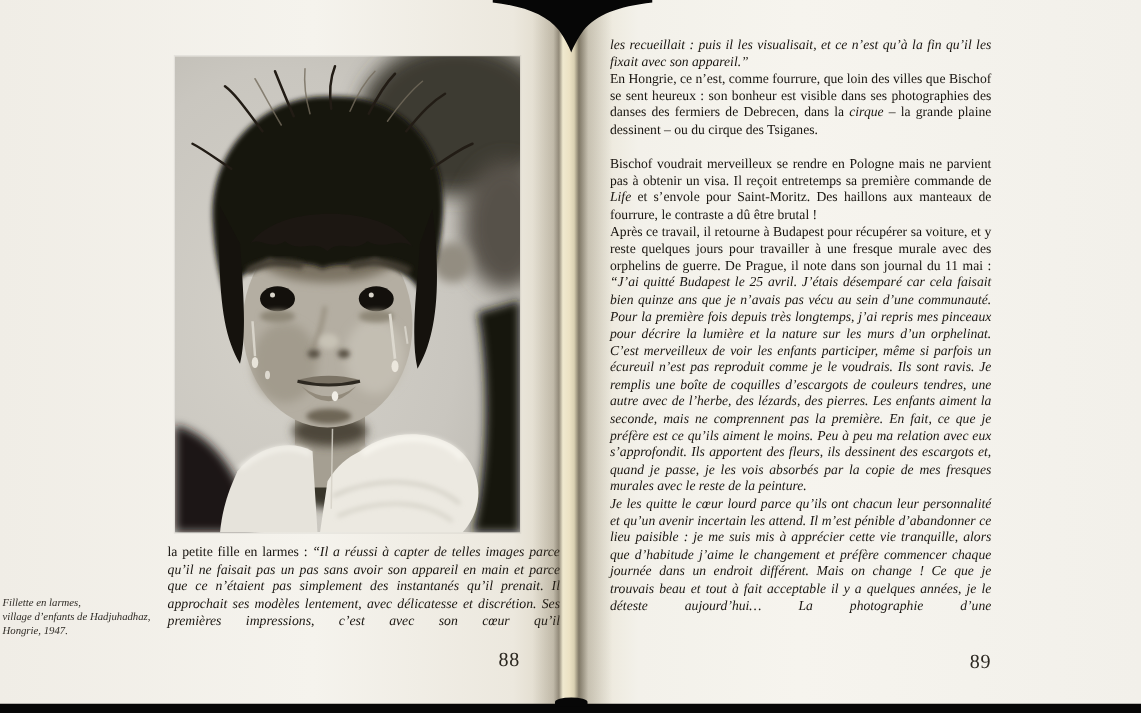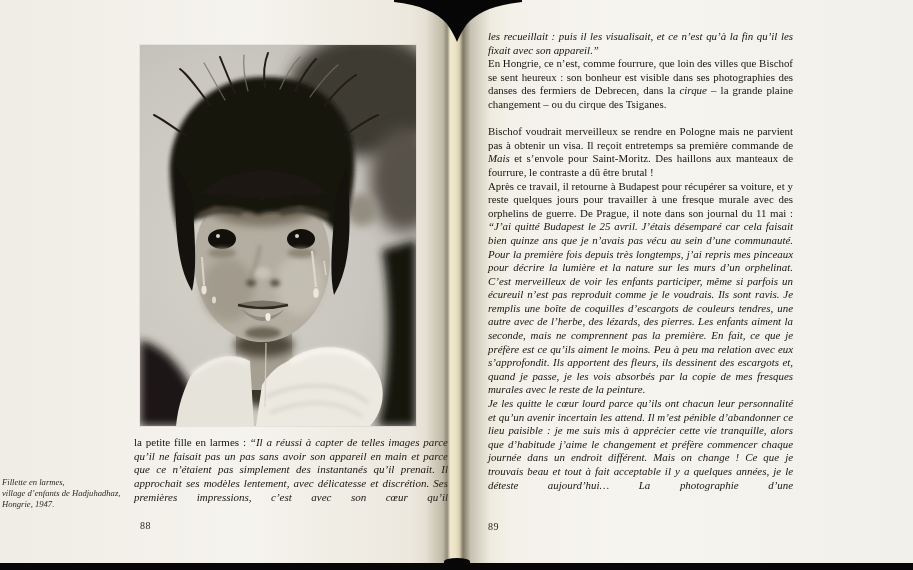--- a/index.html
+++ b/index.html
@@ -32,21 +32,21 @@
   .caption { position:absolute; left:134px; top:436px; width:314px;
              font-size:11px; line-height:13.7px; text-align:justify; color:#18140f; }
   .margin-caption { position:absolute; left:2px; top:477px; width:119px;
              font-style:italic; font-size:8.6px; line-height:10.8px; text-align:left; color:#2e2a24; }
   .body-text { position:absolute; left:32px; top:30px; width:305px;
              font-size:10.9px; line-height:13.6px; text-align:justify; color:#18140f; }
   .para { margin:0; padding:0; }
   .para.cont { text-align-last:justify; }
   .para-spacer { height:13.6px; }
   .it { font-style:italic; }
-  .pagenum { position:absolute; font-size:10px; letter-spacing:0.6px; color:#2b2720; text-align:left; }
+  .pagenum { position:absolute; font-size:16px; letter-spacing:0.6px; color:#2b2720; text-align:right; }
   .pagenum-left  { left:140px; width:276px; top:520px; }
   .pagenum-right { left:32px;  width:305px; top:521px; }
 </style>
 </head>
 <body>
 
 <div class="screen">
 
   <div class="page page-left">
     <figure class="photo" aria-label="Black-and-white portrait of a crying little girl with messy dark hair, tears running down her cheeks, wearing a white garment">
@@ -151,23 +151,23 @@
         <div>village d’enfants de Hadjuhadhaz,</div>
         <div>Hongrie, 1947.</div>
       </div>
 
     <div class="pagenum pagenum-left">88</div>
   </div>
 
   <div class="page page-right">
     <div class="body-text">
         <p class="para"><span class="it">les recueillait : puis il les visualisait, et ce n’est qu’à la fin qu’il les fixait avec son appareil.”</span></p>
-        <p class="para"><span>En Hongrie, ce n’est, comme fourrure, que loin des villes que Bischof se sent heureux : son bonheur est visible dans ses photographies des danses des fermiers de Debrecen, dans la </span><span class="it">cirque</span><span> – la grande plaine changement – ou du cirque des Tsiganes.</span></p>
+        <p class="para"><span>En Hongrie, ce n’est, comme fourrure, que loin des villes que Bischof se sent heureux : son bonheur est visible dans ses photographies des danses des fermiers de Debrecen, dans la </span><span class="it">cirque</span><span> – la grande plaine dessinent – ou du cirque des Tsiganes.</span></p>
         <div class="para-spacer"></div>
-        <p class="para"><span>Bischof voudrait merveilleux se rendre en Pologne mais ne parvient pas à obtenir un visa. Il reçoit entretemps sa première commande de </span><span class="it">Mais</span><span> et s’envole pour Saint-Moritz. Des haillons aux manteaux de fourrure, le contraste a dû être brutal !</span></p>
+        <p class="para"><span>Bischof voudrait merveilleux se rendre en Pologne mais ne parvient pas à obtenir un visa. Il reçoit entretemps sa première commande de </span><span class="it">Life</span><span> et s’envole pour Saint-Moritz. Des haillons aux manteaux de fourrure, le contraste a dû être brutal !</span></p>
         <p class="para"><span>Après ce travail, il retourne à Budapest pour récupérer sa voiture, et y reste quelques jours pour travailler à une fresque murale avec des orphelins de guerre. De Prague, il note dans son journal du 11 mai : </span><span class="it">“J’ai quitté Budapest le 25 avril. J’étais désemparé car cela faisait bien quinze ans que je n’avais pas vécu au sein d’une communauté. Pour la première fois depuis très longtemps, j’ai repris mes pinceaux pour décrire la lumière et la nature sur les murs d’un orphelinat. C’est merveilleux de voir les enfants participer, même si parfois un écureuil n’est pas reproduit comme je le voudrais. Ils sont ravis. Je remplis une boîte de coquilles d’escargots de couleurs tendres, une autre avec de l’herbe, des lézards, des pierres. Les enfants aiment la seconde, mais ne comprennent pas la première. En fait, ce que je préfère est ce qu’ils aiment le moins. Peu à peu ma relation avec eux s’approfondit. Ils apportent des fleurs, ils dessinent des escargots et, quand je passe, je les vois absorbés par la copie de mes fresques murales avec le reste de la peinture.</span></p>
         <p class="para cont"><span class="it">Je les quitte le cœur lourd parce qu’ils ont chacun leur personnalité et qu’un avenir incertain les attend. Il m’est pénible d’abandonner ce lieu paisible : je me suis mis à apprécier cette vie tranquille, alors que d’habitude j’aime le changement et préfère commencer chaque journée dans un endroit différent. Mais on change ! Ce que je trouvais beau et tout à fait acceptable il y a quelques années, je le déteste aujourd’hui… La photographie d’une</span></p>
       </div>
     <div class="pagenum pagenum-right">89</div>
   </div>
 
   <div class="gutter-shadow"></div>
   <svg class="binding-top" width="128" height="46" viewBox="0 0 128 46">
     <path d="M0,0 L128,0 L128,2 C100,5 83,12 73,24 C68,31 65,37 63,42 C61,37 58,31 53,24 C43,12 26,5 0,2 Z" fill="#060606"></path>
   </svg>

